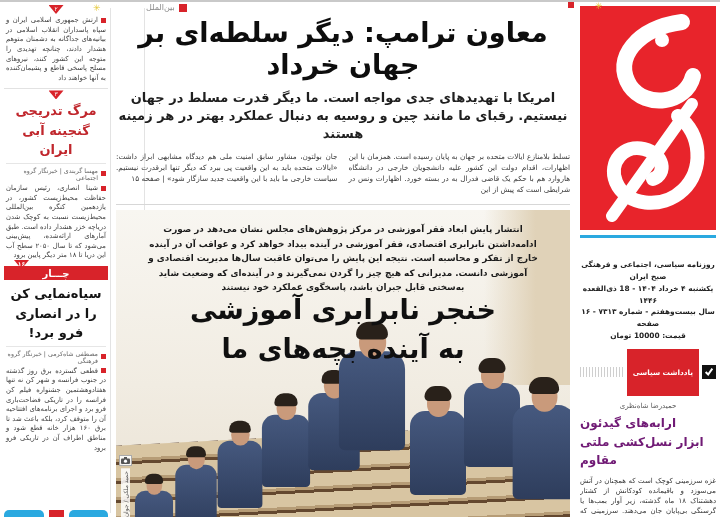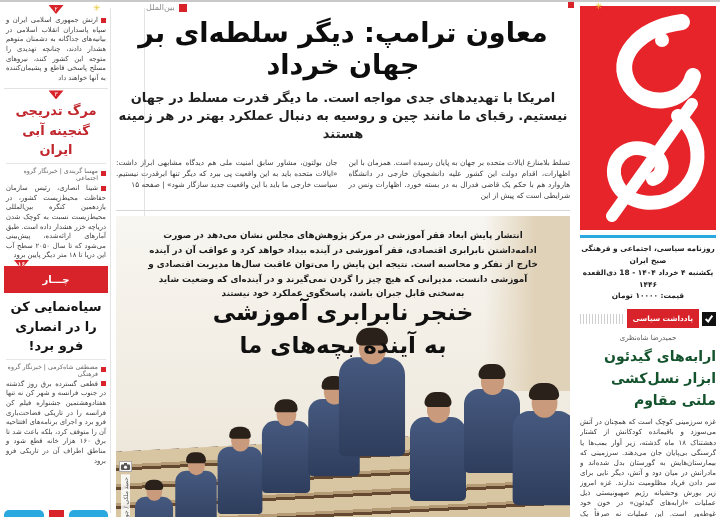--- a/index.html
+++ b/index.html
@@ -24,73 +24,73 @@
   .tri { clip-path:polygon(50% 100%,0 0,100% 0); background:#d8232a; width:15px; height:9px;
          color:#fff; font-size:6px; line-height:7px; text-align:center; margin:1px auto 2px; }
   .sb-title { text-align:center; font-size:13px; font-weight:800; line-height:1.5; margin:1px 3px 3px; color:#141414; }
   .sb-title.red { color:#c0262c; }
   .sb-byline { border-top:1px solid #e6e6e6; margin:2px 2px 3px; padding-top:3px;
                font-size:6.3px; color:#666; display:flex; align-items:center; gap:3px; justify-content:flex-start; }
   .bullet { display:inline-block; width:5px; height:5px; background:#d8232a; flex:0 0 auto; }
   .sb-body { font-size:6.8px; line-height:1.42; text-align:justify; color:#3d3d3d; margin:0 2px 5px; }
   .sb-body .bullet { vertical-align:middle; margin-left:3px; }
   .sb-rule { border-top:1px solid #e2e2e2; margin:3px 0 0; }
-  .char-banner { position:relative; height:27px; background:#d8232a; margin:5px 0 4px; display:flex;
+  .char-banner { position:relative; height:14px; background:#d8232a; margin:5px 0 4px; display:flex;
                  align-items:center; justify-content:center; color:#fff; font-weight:800; font-size:10px; letter-spacing:5px; }
   .char-banner .tri { position:absolute; top:-6px; left:10px; margin:0; }
   .sb-footer { position:absolute; bottom:0; left:0; right:0; height:7px; display:flex; gap:5px; overflow:hidden; }
   .bluebar { flex:1; height:12px; background:#2aa9e0; border-radius:5px 5px 0 0; }
   .redsq { width:15px; height:12px; background:#d8232a; }
 
   
   .center { position:absolute; left:116px; width:454px; top:0; bottom:0; }
   .kicker { position:absolute; top:3px; left:30px; display:flex; align-items:center; gap:4px;
             font-size:8px; color:#8a8a8a; }
   .kicker-icon { width:8px; height:8px; background:#d8232a; }
   .headline { margin-top:17px; text-align:center; font-size:27px; font-weight:800; line-height:1.2;
               color:#0d0d0d; letter-spacing:-0.5px; }
   .subhead { margin-top:7px; text-align:center; font-size:13px; font-weight:700; color:#1f1f1f; line-height:1.4; }
   .lead-cols { display:flex; gap:11px; margin-top:9px; }
-  .lead-cols p { flex:1; font-size:7.3px; line-height:1.5; text-align:justify; color:#3a3a3a;margin-top:6px; }
+  .lead-cols p { flex:1; font-size:7.3px; line-height:1.5; text-align:justify; color:#3a3a3a; }
   .center hr { border:none; border-top:1px solid #d7d7d7; margin:8px 0 5px; }
 
   .photo { position:relative; height:318px; overflow:hidden;
            background:linear-gradient(180deg,#f8f6f1 0%,#f1ece2 55%,#e9e1d2 100%); }
   .wall-right { position:absolute; right:0; top:0; width:86px; height:175px;
                 background:linear-gradient(90deg,rgba(226,214,192,0) 0%,#e0d2b8 60%); }
   .stairs { position:absolute; left:-30px; right:-30px; bottom:-14px; height:108px; transform:rotate(-3deg);
             background:repeating-linear-gradient(180deg,#d8c5a2 0 13px,#b69c76 13px 16px,#64482f 16px 19px); }
   .boy { position:absolute; width:60px; height:120px; transform:scale(var(--s)); transform-origin:bottom center; }
   .boy .hair { position:absolute; top:-4px; left:50%; transform:translateX(-50%); width:27px; height:15px;
                background:#29211a; border-radius:13px 13px 5px 5px; z-index:3; }
   .boy .face { width:23px; height:27px; background:#c99a7b; border-radius:48%; margin:0 auto; position:relative; z-index:2; }
   .boy .torso { width:56px; height:84px; background:linear-gradient(180deg,#46597f 0%,#2e3d5c 100%);
                 border-radius:15px 15px 5px 5px; margin:-6px auto 0; z-index:1; }
   .ph-intro { position:absolute; top:12px; left:7%; right:7%; text-align:center; font-size:8.8px;
               font-weight:600; line-height:1.65; color:#1b1b1b; z-index:5; }
-  .ph-title { position:absolute; top:80px; left:0; right:0; text-align:center; font-size:23px; font-weight:800;
+  .ph-title { position:absolute; top:80px; left:0; right:0; text-align:center; font-size:27px; font-weight:800;
               line-height:1.45; color:#101010; z-index:5; }
   .credit { position:absolute; left:3px; bottom:8px; z-index:6; display:flex; flex-direction:column;
             align-items:center; gap:2px; }
   .cam-chip { background:rgba(255,255,255,.9); border:1px solid #aaa; width:13px; height:11px;
               display:flex; align-items:center; justify-content:center; }
   .credit-text { writing-mode:vertical-rl; transform:rotate(180deg); font-size:6px; color:#555;
                  background:rgba(255,255,255,.85); padding:3px 1px; }
 
   
   .right-rail { position:absolute; left:580px; width:136px; top:6px; bottom:0; }
   .logo-box { height:224px; background:#e8242b; position:relative; overflow:hidden; }
   .blue-line { height:3px; background:#2aa9e0; margin-top:5px; }
-  .masthead { margin-top:5px; text-align:center; font-size:7.4px; font-weight:600; line-height:1.6; color:#222; }
+  .masthead { margin-top:21px; text-align:center; font-size:7.4px; font-weight:600; line-height:1.6; color:#222; }
   .note-header { margin-top:7px; display:flex; align-items:center; gap:3px; }
   .logo-chip { width:14px; height:14px; background:#111; flex:0 0 auto; display:flex; align-items:center; justify-content:center; }
-  .note-label { background:#d8232a; color:#fff; font-size:7.3px; font-weight:700; padding:5px 6px; white-space:nowrap; }
+  .note-label { background:#d8232a; color:#fff; font-size:7.3px; font-weight:700; padding:19px 6px; white-space:nowrap; }
   .stripes { flex:1; height:10px; background:repeating-linear-gradient(90deg,#cfcfcf 0 1px,transparent 1px 3px); }
   .note-author { margin-top:6px; text-align:center; font-size:7px; color:#555; }
-  .note-title { margin-top:4px; text-align:right; font-size:14px; font-weight:800; line-height:1.55; color:#14532d; }
+  .note-title { margin-top:4px; text-align:left; font-size:12px; font-weight:800; line-height:1.55; color:#701a75; }
   .note-body { margin-top:6px; font-size:7px; line-height:1.45; text-align:justify; color:#333;
                height:138px; overflow:hidden; }
 </style>
 </head>
 <body>
 
 <div class="stage">
   <div class="topbar"></div>
   <span class="sparkle s1">✳</span>
   <span class="sparkle s2">✳</span>
@@ -231,21 +231,22 @@
         <circle cx="82" cy="34" r="7" fill="#ffffff"></circle>
         <path d="M98 110 C 122 128, 124 164, 103 184 C 82 204, 46 200, 36 176 C 28 156, 44 138, 64 143 C 84 148, 87 168, 73 173" stroke="#ffffff" stroke-width="14" fill="none" stroke-linecap="round"></path>
         <path d="M112 98 L 32 210" stroke="#ffffff" stroke-width="12" stroke-linecap="round"></path>
       </svg>
     </div>
     <div class="blue-line"></div>
 
     <div class="masthead">
       <div>روزنامه سیاسی، اجتماعی و فرهنگی صبح ایران</div>
       <div>یکشنبه ۴ خرداد ۱۴۰۴ - 18 ذی‌القعده ۱۴۴۶</div>
-      <div>قیمت: ۱۰۰۰۰ تومان</div>
+      <div>سال بیست‌وهفتم - شماره ۷۳۱۳ - ۱۶ صفحه</div>
+      <div>قیمت: 10000 تومان</div>
     </div>
 
     <div class="note-header">
       <span class="logo-chip">
         <svg width="10" height="10" viewBox="0 0 12 12">
             <path d="M2 6 L5 9 L10 2" stroke="#fff" stroke-width="2.4" fill="none"></path>
           </svg>
       </span>
       <span class="note-label">یادداشت سیاسی</span>
       <span class="stripes"></span>

